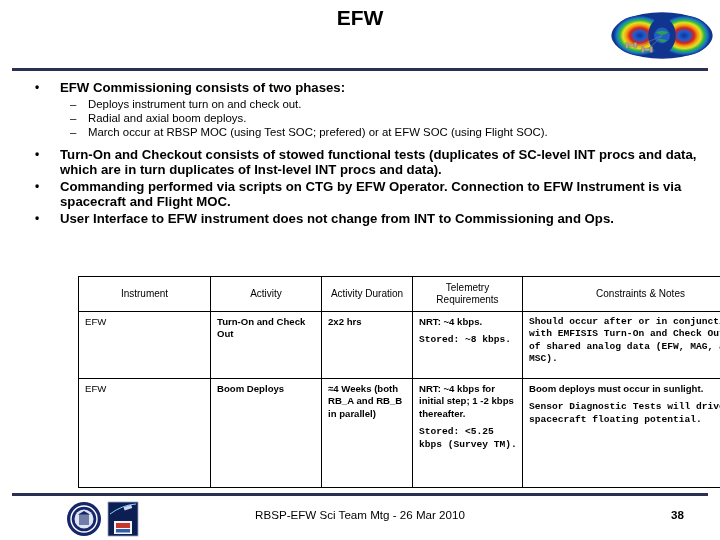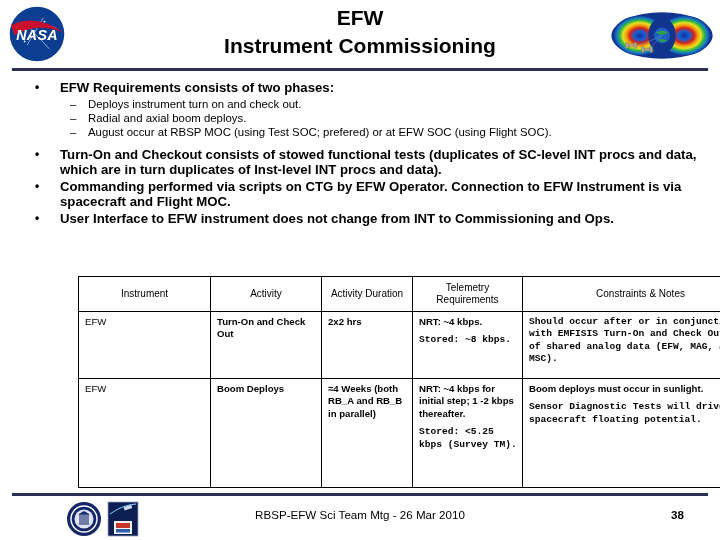--- a/index.html
+++ b/index.html
@@ -171,40 +171,23 @@
     right: 12px; top: 12px;
     font-size: 11.6px;
     font-weight: bold;
   }
 </style>
 </head>
 <body>
 
 <div id="header">
 
-  <div id="nasa-logo">
-    <svg viewBox="0 0 100 100" width="62" height="62">
-      <circle cx="50" cy="50" r="44" fill="#0b3d91"></circle>
-      <path d="M18 38 Q45 26 84 40 Q50 34 20 46 Z" fill="#ffffff" opacity="0.55"></path>
-      <g stroke="#ffffff" stroke-width="1" opacity="0.9">
-        <line x1="28" y1="30" x2="70" y2="74"></line>
-        <line x1="60" y1="24" x2="34" y2="68"></line>
-      </g>
-      <circle cx="34" cy="34" r="2" fill="#ffffff"></circle>
-      <circle cx="62" cy="30" r="1.5" fill="#ffffff"></circle>
-      <circle cx="70" cy="58" r="1.5" fill="#ffffff"></circle>
-      <circle cx="30" cy="62" r="1.5" fill="#ffffff"></circle>
-      <path d="M8 36 Q46 16 94 48 Q50 30 14 52 Z" fill="#c8102e"></path>
-      <text x="50" y="60" font-family="'Liberation Sans',sans-serif" font-size="23" font-weight="bold" fill="#ffffff" text-anchor="middle" font-style="italic" letter-spacing="0.5">NASA</text>
-    </svg>
-  </div>
 
   <div id="title-block">
     <div class="title-line">EFW</div>
-    <div class="title-line">Instrument Commissioning</div>
   </div>
 
   <div id="rbsp-graphic">
     <svg viewBox="0 0 200 110" width="108" height="58">
       <defs>
         <radialGradient id="beltL" cx="50%" cy="50%" r="50%">
           <stop offset="0%" stop-color="#1030a0"></stop>
           <stop offset="22%" stop-color="#1a5fd0"></stop>
           <stop offset="38%" stop-color="#d8201a"></stop>
           <stop offset="52%" stop-color="#f0a010"></stop>
@@ -246,33 +229,33 @@
     </svg>
   </div>
 
   <div id="header-rule"></div>
 </div>
 
 <div id="content">
 
   <div class="bullet-row">
     <span class="marker">•</span>
-    <span>EFW Requirements consists of two phases:</span>
+    <span>EFW Commissioning consists of two phases:</span>
   </div>
   <div class="sub-row">
     <span class="marker">–</span>
     <span>Deploys instrument turn on and check out.</span>
   </div>
   <div class="sub-row">
     <span class="marker">–</span>
     <span>Radial and axial boom deploys.</span>
   </div>
   <div class="sub-row">
     <span class="marker">–</span>
-    <span>August occur at RBSP MOC (using Test SOC; prefered) or at EFW SOC (using Flight SOC).</span>
+    <span>March occur at RBSP MOC (using Test SOC; prefered) or at EFW SOC (using Flight SOC).</span>
   </div>
 
   <div class="bullet-row gap-top">
     <span class="marker">•</span>
     <span>Turn-On and Checkout consists of stowed functional tests (duplicates of SC-level  INT procs and data, which are in turn duplicates of Inst-level INT procs and data).</span>
   </div>
 
   <div class="bullet-row">
     <span class="marker">•</span>
     <span>Commanding performed via scripts on CTG by EFW Operator.  Connection to EFW Instrument is via spacecraft and Flight MOC.</span>

